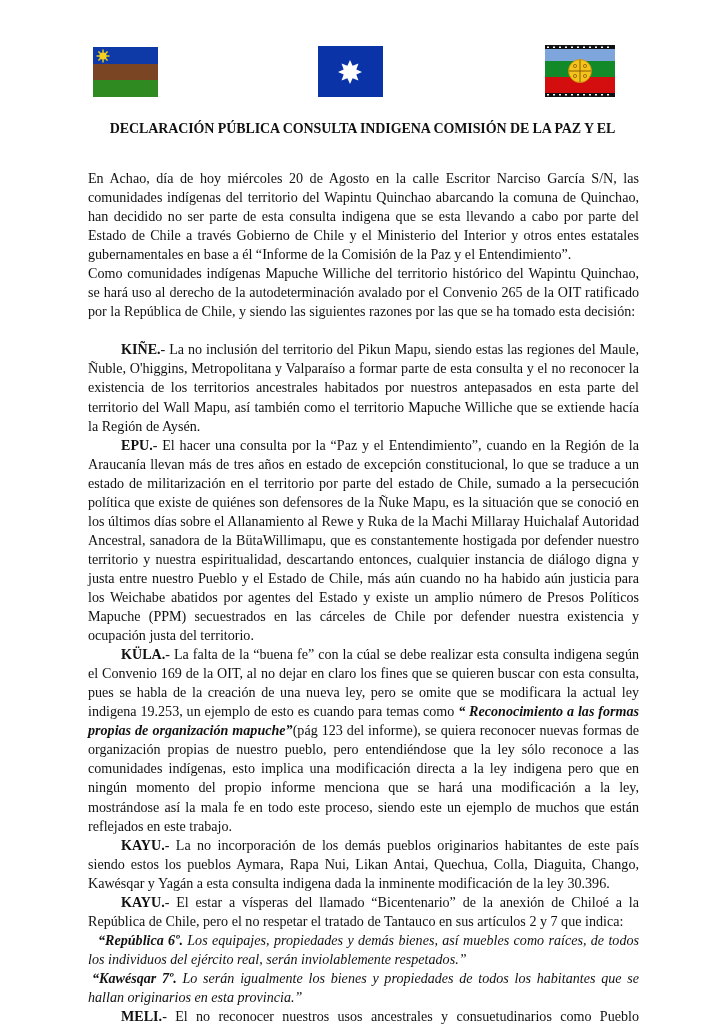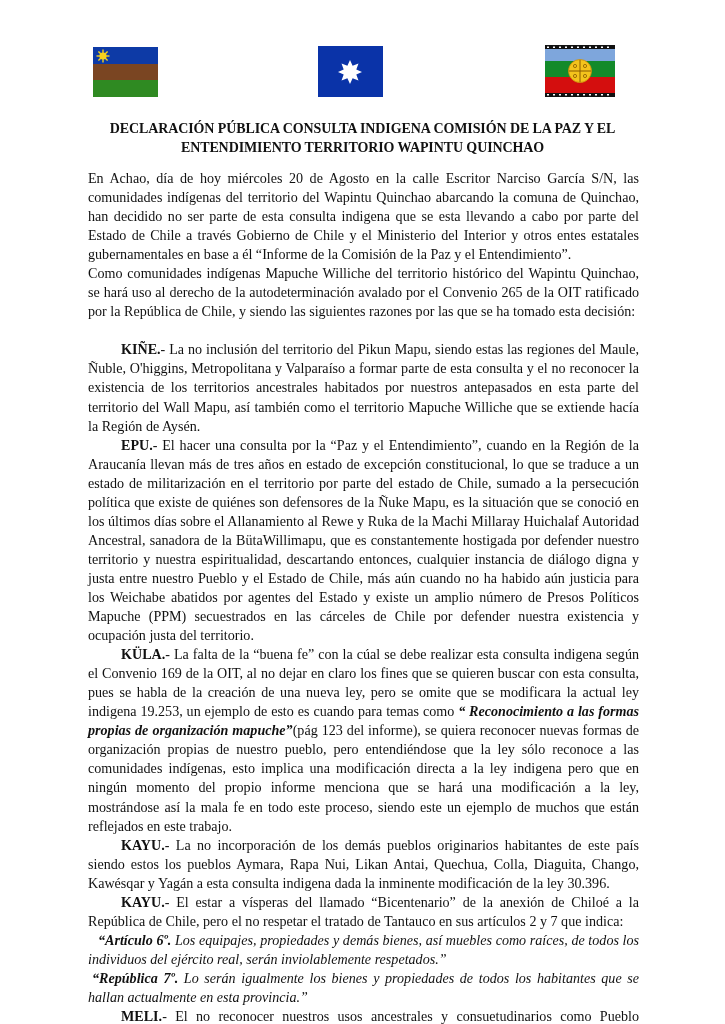--- a/index.html
+++ b/index.html
@@ -87,36 +87,35 @@
       <circle cx="30" cy="21" r="1.6" fill="none" stroke="#8a5a00" stroke-width="0.8"></circle>
       <circle cx="40" cy="21" r="1.6" fill="none" stroke="#8a5a00" stroke-width="0.8"></circle>
       <circle cx="30" cy="31" r="1.6" fill="none" stroke="#8a5a00" stroke-width="0.8"></circle>
       <circle cx="40" cy="31" r="1.6" fill="none" stroke="#8a5a00" stroke-width="0.8"></circle>
     </svg>
   </div>
 </div>
 
 <div class="title">
   <div>DECLARACIÓN PÚBLICA CONSULTA INDIGENA COMISIÓN DE LA PAZ Y EL</div>
-  <div>ENTENDIMIENTO TERRITORIO WAPINTU QUINCHAO</div>
 </div>
 
 <div class="body">
   <p>En Achao,  día de hoy miércoles 20 de Agosto en la calle Escritor Narciso García S/N, las comunidades indígenas del territorio del Wapintu Quinchao abarcando la comuna de Quinchao, han decidido no ser parte de esta consulta indigena que se esta llevando a cabo por parte del Estado de Chile a través Gobierno de Chile y el Ministerio del Interior y otros entes estatales gubernamentales en base a él “Informe de la Comisión de la Paz y el Entendimiento”.</p>
   <p>Como comunidades indígenas Mapuche Williche del territorio histórico del Wapintu Quinchao,  se hará uso al derecho de la autodeterminación avalado por el Convenio 265 de la OIT ratificado por la República de Chile, y siendo las siguientes razones por las que se ha tomado esta decisión:</p>
   <div class="gap"></div>
 
   <p><span class="kw">KIÑE.</span><span>- La no inclusión del territorio del  Pikun Mapu, siendo estas las regiones del Maule, Ñuble, O'higgins, Metropolitana y Valparaíso a formar parte de esta consulta y el no reconocer la existencia de los territorios ancestrales habitados por nuestros antepasados en esta parte del territorio del Wall Mapu, así también como el territorio Mapuche Williche que se extiende hacía la Región de Aysén.</span></p>
 
   <p><span class="kw">EPU.</span><span>- El hacer una consulta por la “Paz y el Entendimiento”, cuando en la Región de la Araucanía llevan más de tres años en estado de excepción constitucional, lo que se traduce a un estado de militarización en el territorio por parte del estado de Chile, sumado a la persecución política que existe de quiénes son defensores de la Ñuke Mapu, es la situación que se conoció en los últimos días sobre el Allanamiento al Rewe y Ruka de la Machi Millaray Huichalaf Autoridad Ancestral, sanadora de la BütaWillimapu, que es constantemente hostigada por defender nuestro territorio y nuestra espiritualidad, descartando entonces, cualquier instancia de diálogo digna y justa entre nuestro Pueblo y el Estado de Chile, más aún cuando no ha habido aún justicia para los Weichabe abatidos por agentes del Estado y existe un amplio número de Presos Políticos Mapuche (PPM) secuestrados en las cárceles de Chile por defender nuestra existencia y ocupación justa del territorio.</span></p>
 
   <p><span class="kw">KÜLA.</span><span>- La falta de la “buena fe” con la cúal se debe realizar esta consulta indigena según el Convenio 169 de la OIT, al no dejar en claro los fines que se quieren buscar con esta consulta, pues se habla de la creación de una nueva ley,  pero se omite que se modificara la actual ley indigena 19.253, un ejemplo de esto es  cuando para temas como </span><span class="bi">“ Reconocimiento a las formas propias de organización mapuche”</span><span>(pág 123 del informe), se quiera reconocer nuevas formas de organización propias de nuestro pueblo, pero entendiéndose que la ley sólo reconoce a las comunidades indígenas, esto implica una modificación directa a la ley indigena pero que en ningún momento del propio informe menciona que se hará una modificación a la ley, mostrándose así la mala fe en todo este proceso, siendo este un ejemplo de muchos que están reflejados en este trabajo.</span></p>
 
   <p><span class="kw">KAYU.</span><span>- La no incorporación de los demás pueblos originarios habitantes de este país siendo estos los pueblos Aymara, Rapa Nui, Likan Antai, Quechua, Colla, Diaguita, Chango, Kawésqar y Yagán a esta consulta indigena dada la inminente modificación de la ley 30.396.</span></p>
 
   <p><span class="kw">KAYU.</span><span>- El estar a vísperas del llamado “Bicentenario” de la anexión de Chiloé a la República de Chile, pero el no respetar el tratado de Tantauco en sus artículos 2 y 7 que indica:</span></p>
 
-  <p class="quote it"><span class="bi">“Artículo 6º.</span><span> Los equipajes, propiedades y demás bienes, así muebles como raíces, de todos los individuos del ejército real, serán inviolablemente respetados.”</span></p>
+  <p class="quote it"><span class="bi">“República 6º.</span><span> Los equipajes, propiedades y demás bienes, así muebles como raíces, de todos los individuos del ejército real, serán inviolablemente respetados.”</span></p>
 
-  <p class="quote2 it"><span class="bi">“República 7º.</span><span> Lo serán igualmente los bienes y propiedades de todos los habitantes que se hallan actualmente en esta provincia.”</span></p>
+  <p class="quote2 it"><span class="bi">“Kawésqar 7º.</span><span> Lo serán igualmente los bienes y propiedades de todos los habitantes que se hallan originarios en esta provincia.”</span></p>
 
   <p><span class="kw">MELI.</span><span>- El no reconocer nuestros usos ancestrales y consuetudinarios como Pueblo Mapuche Williche en este territorio del Archipiélago de Quinchao, desconociendo nuestra historia de</span></p>
 </div>
 
 </body></html>

